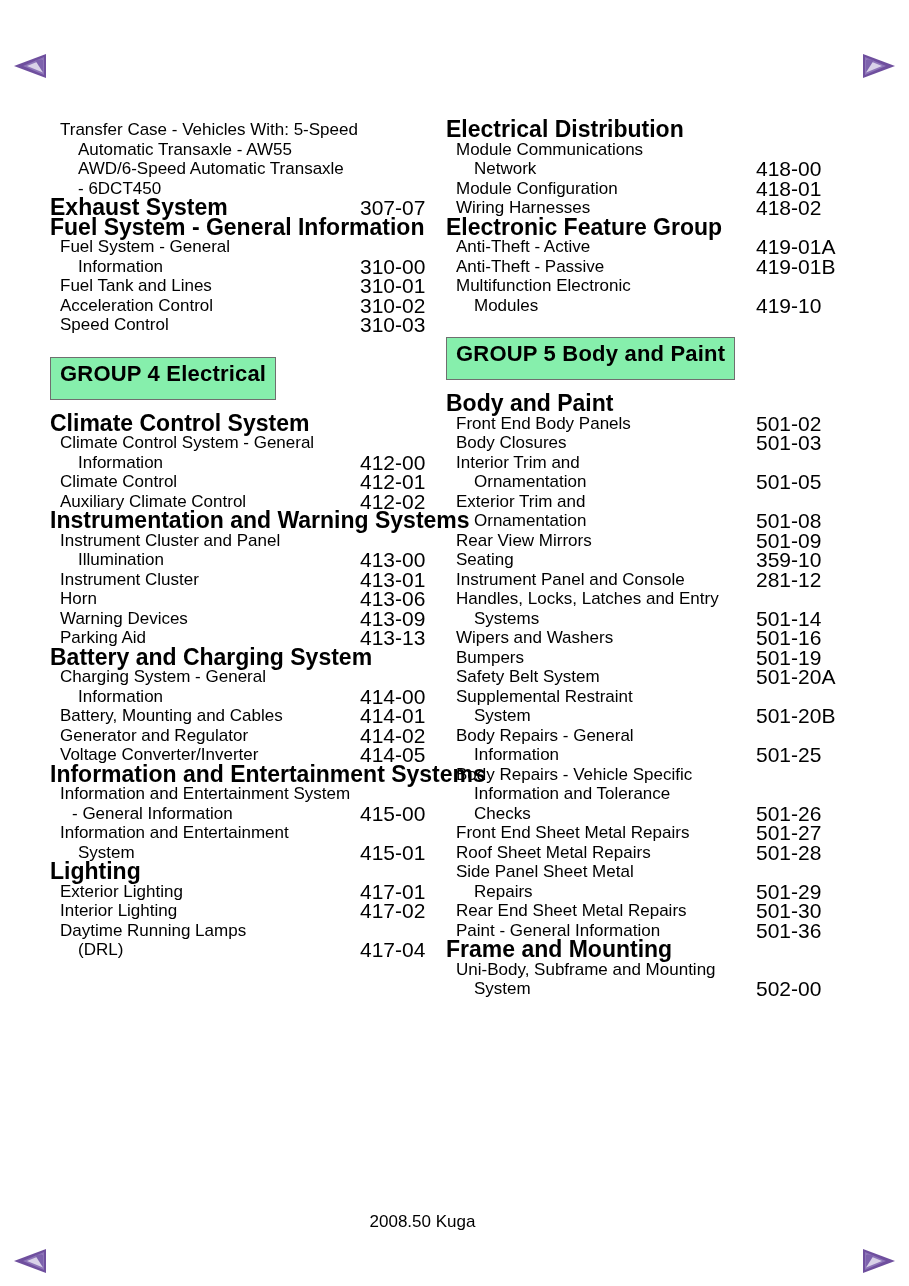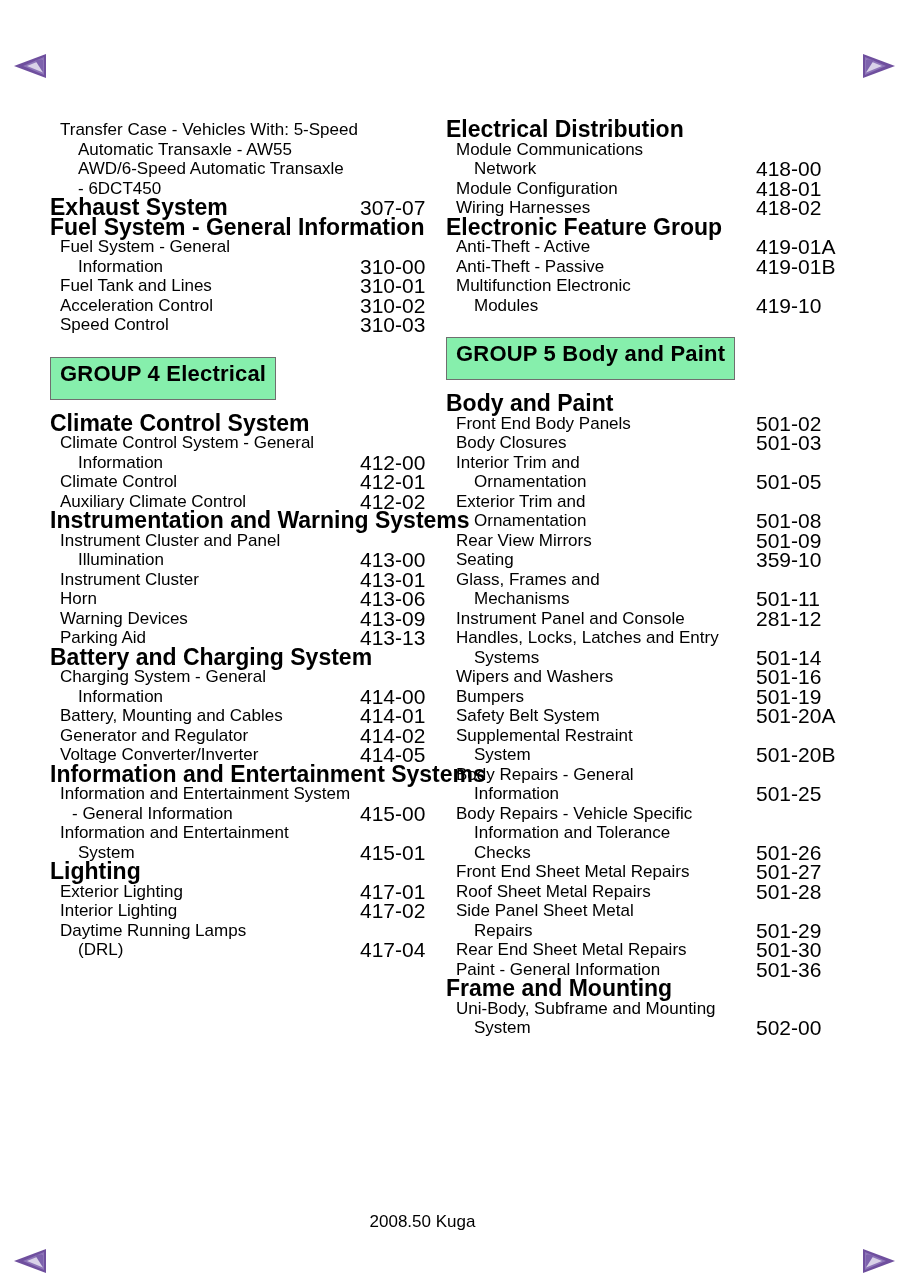--- a/index.html
+++ b/index.html
@@ -365,27 +365,20 @@
         <span class="num b1">501-09</span>
       </div>
       <div class="entry">
         <span class="lines">
           <span class="l">Seating</span>
         </span>
         <span class="num b1">359-10</span>
       </div>
       <div class="entry">
         <span class="lines">
-          <span class="l">Glass, Frames and</span>
-          <span class="l cont">Mechanisms</span>
-        </span>
-        <span class="num b2">501-11</span>
-      </div>
-      <div class="entry">
-        <span class="lines">
           <span class="l">Instrument Panel and Console</span>
         </span>
         <span class="num b1">281-12</span>
       </div>
       <div class="entry">
         <span class="lines">
           <span class="l">Handles, Locks, Latches and Entry</span>
           <span class="l cont">Systems</span>
         </span>
         <span class="num b2">501-14</span>

